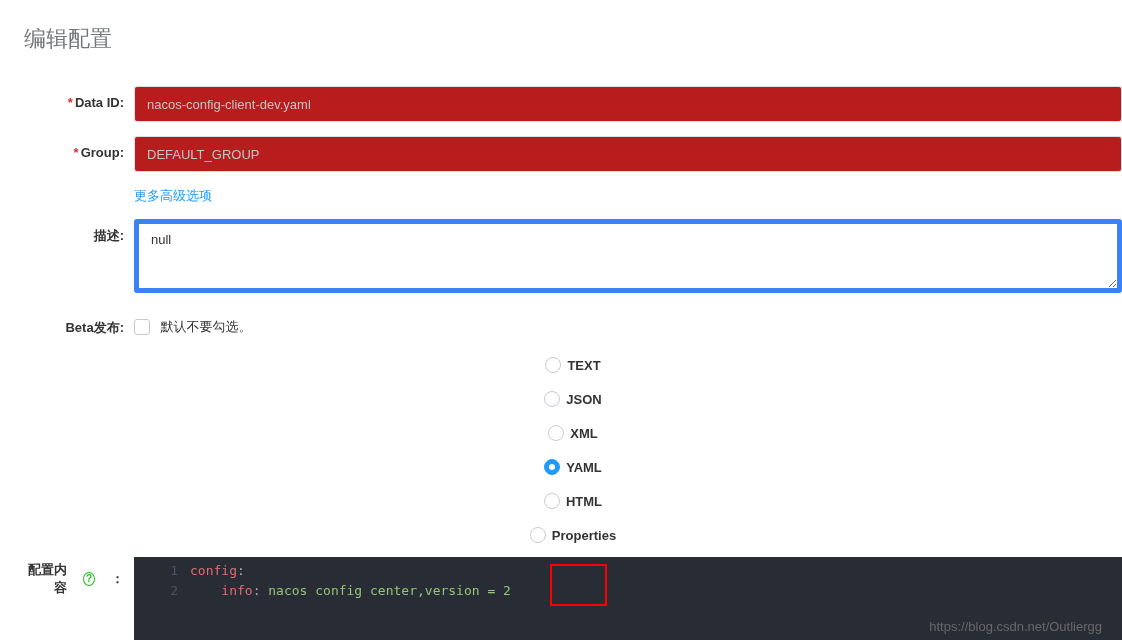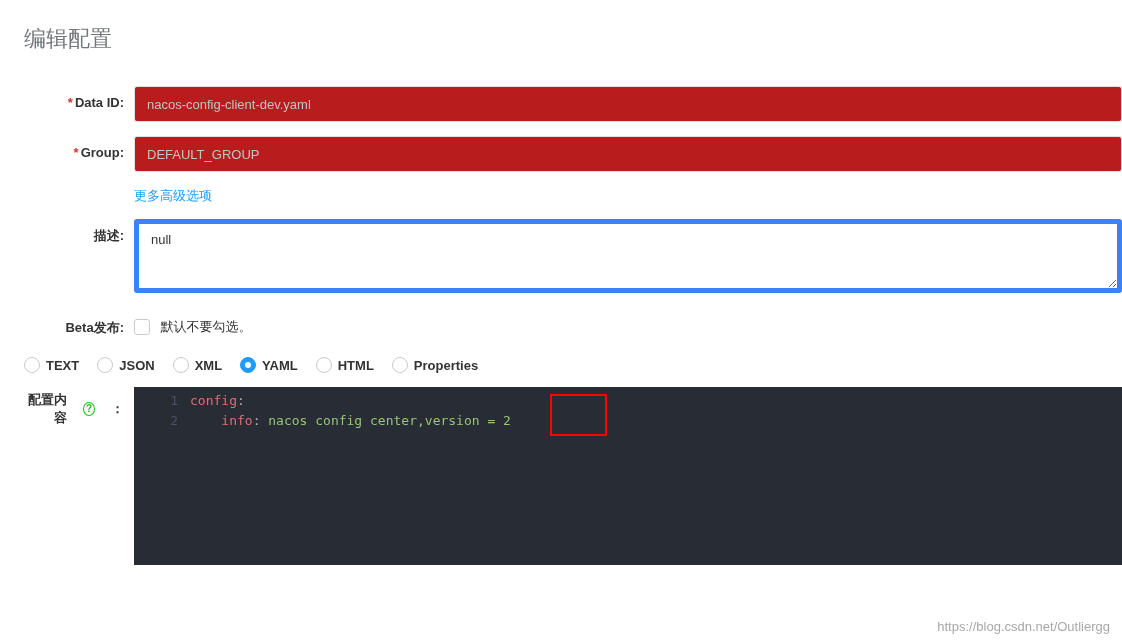--- a/index.html
+++ b/index.html
@@ -72,21 +72,21 @@
   .checkbox {
     width: 16px; height: 16px;
     border: 1px solid #c7cbd0;
     border-radius: 3px;
     display: inline-block;
     vertical-align: middle;
     margin-right: 6px;
     background: #fff;
   }
   .checkbox-label { font-size: 13px; color: #333; vertical-align: middle; }
-  .radio-group { display: flex; align-items: center; gap: 18px; padding-top: 6px; }
+  .radio-group { display: flex; align-items: center; gap: 18px; padding-top: 6px; flex-direction: column; }
   .radio-item { display: inline-flex; align-items: center; cursor: pointer; font-size: 13px; font-weight: 700; color: #333; }
   .radio {
     width: 16px; height: 16px;
     border: 1px solid #c7cbd0;
     border-radius: 50%;
     margin-right: 6px;
     position: relative;
     background: #fff;
   }
   .radio.selected {
@@ -141,21 +141,21 @@
     position: absolute;
     border: 2px solid #ff0000;
     pointer-events: none;
     top: 7px;
     left: 416px;
     width: 57px;
     height: 42px;
   }
   .watermark {
     position: absolute;
-    right: 12px;
+    right: 20px;
     bottom: 6px;
     font-size: 13px;
     color: rgba(130,130,130,0.7);
     font-family: sans-serif;
   }
 </style>
 </head>
 <body>
 
 <div class="page">

